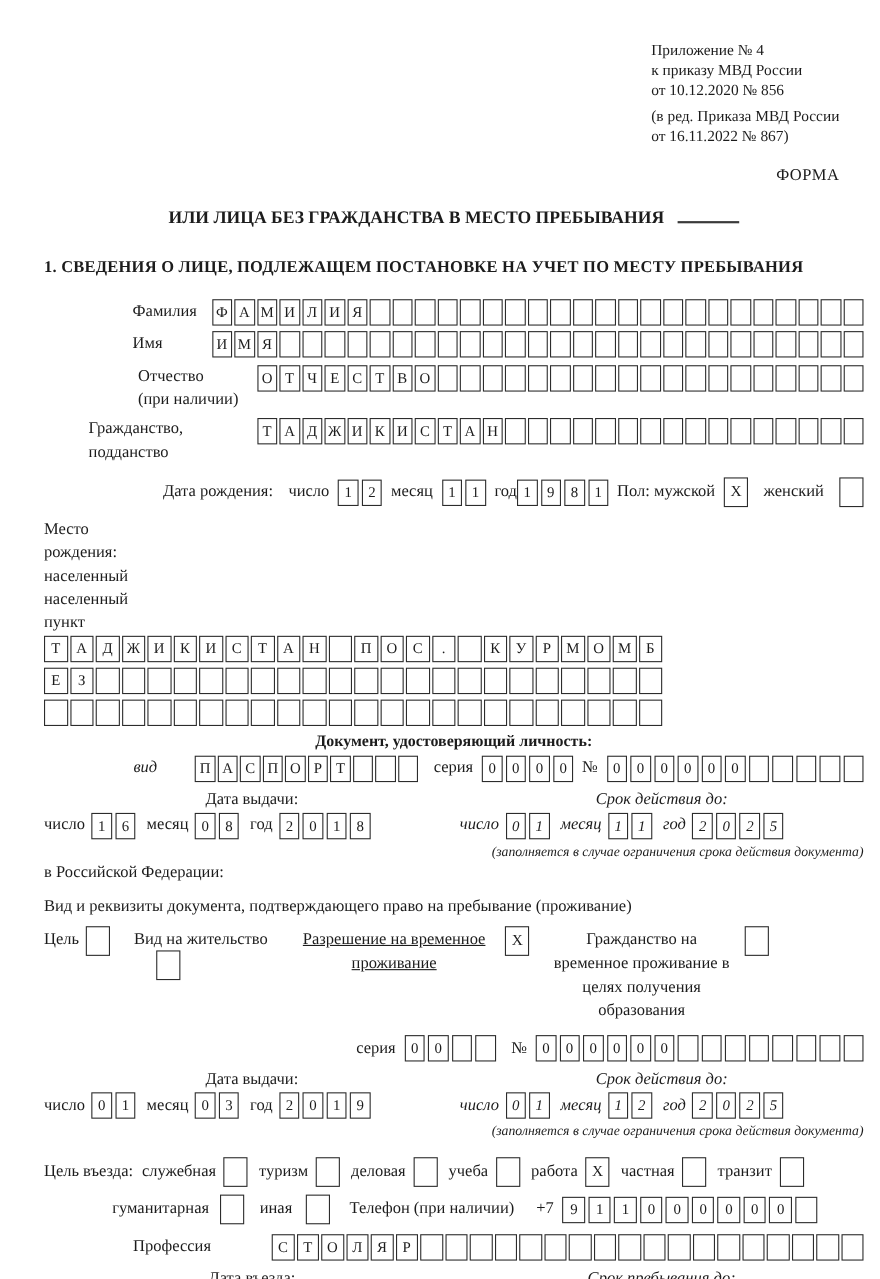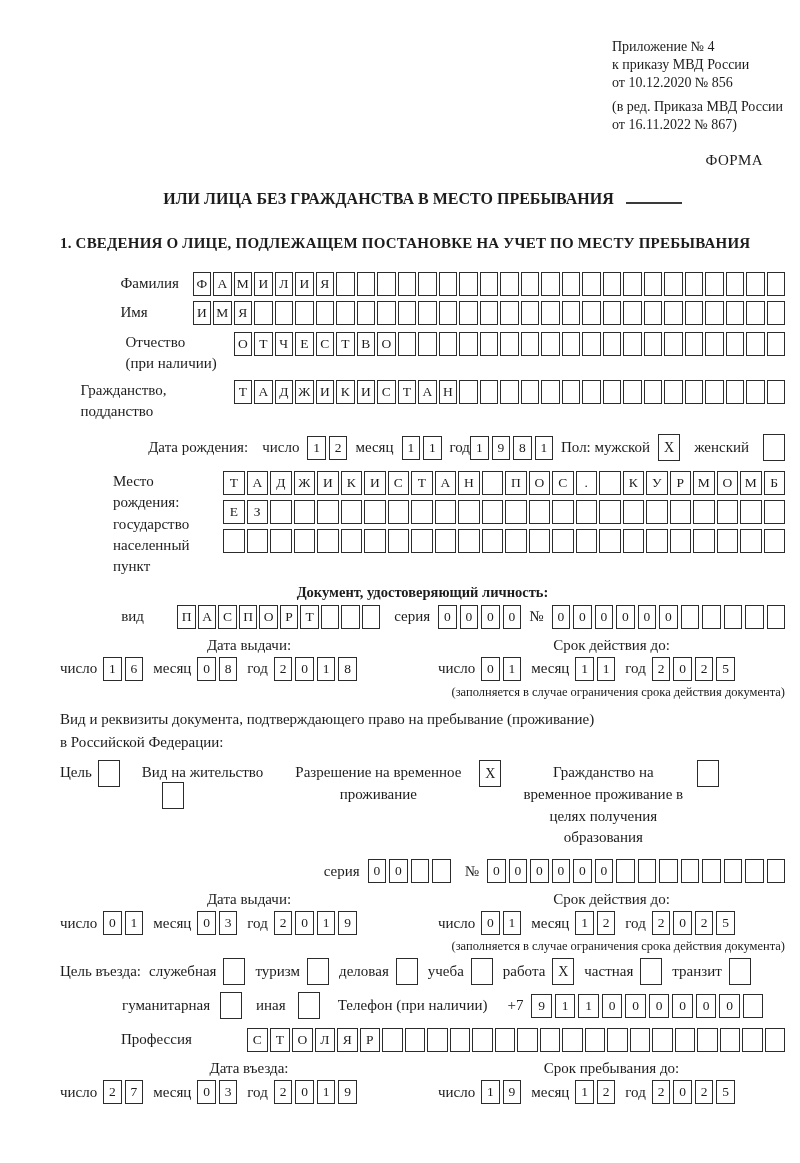--- a/index.html
+++ b/index.html
@@ -1,17 +1,17 @@
 <!DOCTYPE html>
 <html lang="ru"><head>
 <meta charset="utf-8">
 <style>
   html,body{margin:0;padding:0;background:#ffffff;}
   body{width:800px;font-family:"Liberation Serif","DejaVu Serif",serif;color:#1c1c1c;}
-  .page{position:relative;width:800px;height:1163px;box-sizing:border-box;padding:38px 15px 0 60px;overflow:hidden;background:#fff;}
+  .page{position:relative;width:800px;height:1163px;box-sizing:border-box;padding:38px 15px 0 40px;overflow:hidden;background:#fff;}
 
   
   .appendix{margin-left:552px;font-size:14px;line-height:1.3;}
   .appendix .grp2{margin-top:5px;}
   .forma{text-align:right;font-weight:normal;font-size:15px;letter-spacing:.4px;margin:18px 22px 0 0;}
 
   
   .title{font-weight:bold;font-size:16px;text-align:center;line-height:1.5;margin-top:18px;}
   .blank-line{display:inline-block;width:56px;border-bottom:2px solid #3a3a3a;height:13px;margin-left:12px;}
   .section-heading{font-weight:bold;font-size:15px;margin-top:24px;letter-spacing:.2px;}
@@ -27,38 +27,38 @@
   .w18 .box{width:18.5px;}
   .cbx{display:inline-flex;}
   .cbx .box{width:20px;height:25px;font-size:14px;}
   .stack{display:flex;flex-direction:column;gap:5px;}
 
   .doc-heading{font-weight:bold;font-size:14.5px;text-align:center;margin-top:6px;}
 
   
   .datepair{display:flex;margin-top:8px;}
   .dp-left{width:378px;flex:none;}
-  .dp-right{flex:1;}
+  .dp-right{flex:1;font-style:italic;}
   .dp-head{text-align:center;font-size:15px;margin-bottom:3px;}
   .dp-row{display:flex;align-items:center;font-size:15px;}
   .dp-row .lbl{margin-right:6px;}
   .dp-row .boxes{margin-right:10px;}
   .note{font-size:12.5px;text-align:right;margin-top:4px;}
 
   .plain-line{font-size:15px;line-height:1.55;}
 
   
   .visa-row{display:flex;align-items:flex-start;margin-top:8px;font-size:15px;}
   .visa-opt{display:flex;align-items:flex-start;}
   .visa-opt .txt{line-height:1.45;}
   .visa-opt .cbx{margin-left:10px;margin-top:-2px;}
   .opt-c{text-align:center;}
 
   
-  .purp-row{display:flex;align-items:center;font-size:15px;margin-top:4px;flex-wrap:nowrap;}
+  .purp-row{display:flex;align-items:center;font-size:15px;margin-top:16px;flex-wrap:nowrap;}
   .purp-row .cbx{margin:0 10px 0 7px;}
   .purp-row .cbx:last-child{margin-right:0;}
 
   .lbl-inline{flex:none;}
   .sp8{width:8px;flex:none;} .sp14{width:14px;flex:none;} .sp20{width:20px;flex:none;}
 </style>
 </head>
 <body>
 
 <div class="page">
@@ -254,24 +254,24 @@
         <span class="box">X</span>
       </span>
     <span class="sp14"></span>
     <span>женский</span>
     <span class="sp14"></span>
     <span class="cbx">
         <span class="box"></span>
       </span>
   </div>
 
-  <div class="frow top" style="margin-top:10px;">
+  <div class="frow top" style="margin-top:10px;flex-direction:column;">
     <span class="lblcol" style="width:110px;">
       <div>Место рождения:</div>
-      <div>государство</div>
+      <div>населенный</div>
       <div>населенный пункт</div>
     </span>
     <span class="stack">
       <span class="boxes w19">
           <span class="box">Т</span>
           <span class="box">А</span>
           <span class="box">Д</span>
           <span class="box">Ж</span>
           <span class="box">И</span>
           <span class="box">К</span>
@@ -345,21 +345,21 @@
           <span class="box"></span>
           <span class="box"></span>
           <span class="box"></span>
         </span>
     </span>
   </div>
 
   <div class="doc-heading">Документ, удостоверяющий личность:</div>
 
   <div class="frow" style="margin-top:4px;">
-    <span class="lblcol" style="width:56px;">вид</span>
+    <span class="lblcol" style="width:56px;font-style:italic;">вид</span>
     <span class="boxes">
         <span class="box">П</span>
         <span class="box">А</span>
         <span class="box">С</span>
         <span class="box">П</span>
         <span class="box">О</span>
         <span class="box">Р</span>
         <span class="box">Т</span>
         <span class="box"></span>
         <span class="box"></span>
@@ -433,38 +433,38 @@
             <span class="box">2</span>
             <span class="box">0</span>
             <span class="box">2</span>
             <span class="box">5</span>
           </span>
       </div>
       <div class="note">(заполняется в случае ограничения срока действия документа)</div>
     </div>
   </div>
 
+  <div class="plain-line">в Российской Федерации:</div>
   <div class="plain-line" style="margin-top:8px;">Вид и реквизиты документа, подтверждающего право на пребывание (проживание)</div>
-  <div class="plain-line">в Российской Федерации:</div>
 
   <div class="visa-row">
     <div class="visa-opt">
       <span class="txt">Цель</span>
       <span class="cbx" style="margin-left:6px;">
           <span class="box"></span>
         </span>
     </div>
     <div class="visa-opt" style="margin-left:22px;flex-direction:column;">
       <span class="txt">Вид на жительство</span>
       <span class="cbx" style="margin-left:20px;">
           <span class="box"></span>
         </span>
     </div>
     <div class="visa-opt" style="margin-left:24px;">
-      <span class="txt opt-c" style="width:182px;">Разрешение на временное проживание</span>
+      <span class="txt opt-c" style="width:182px;text-decoration:underline;">Разрешение на временное проживание</span>
       <span class="cbx">
           <span class="box">X</span>
         </span>
     </div>
     <div class="visa-opt" style="margin-left:18px;">
       <span class="txt opt-c" style="width:168px;">Гражданство на временное проживание в целях получения образования</span>
       <span class="cbx">
           <span class="box"></span>
         </span>
     </div>

